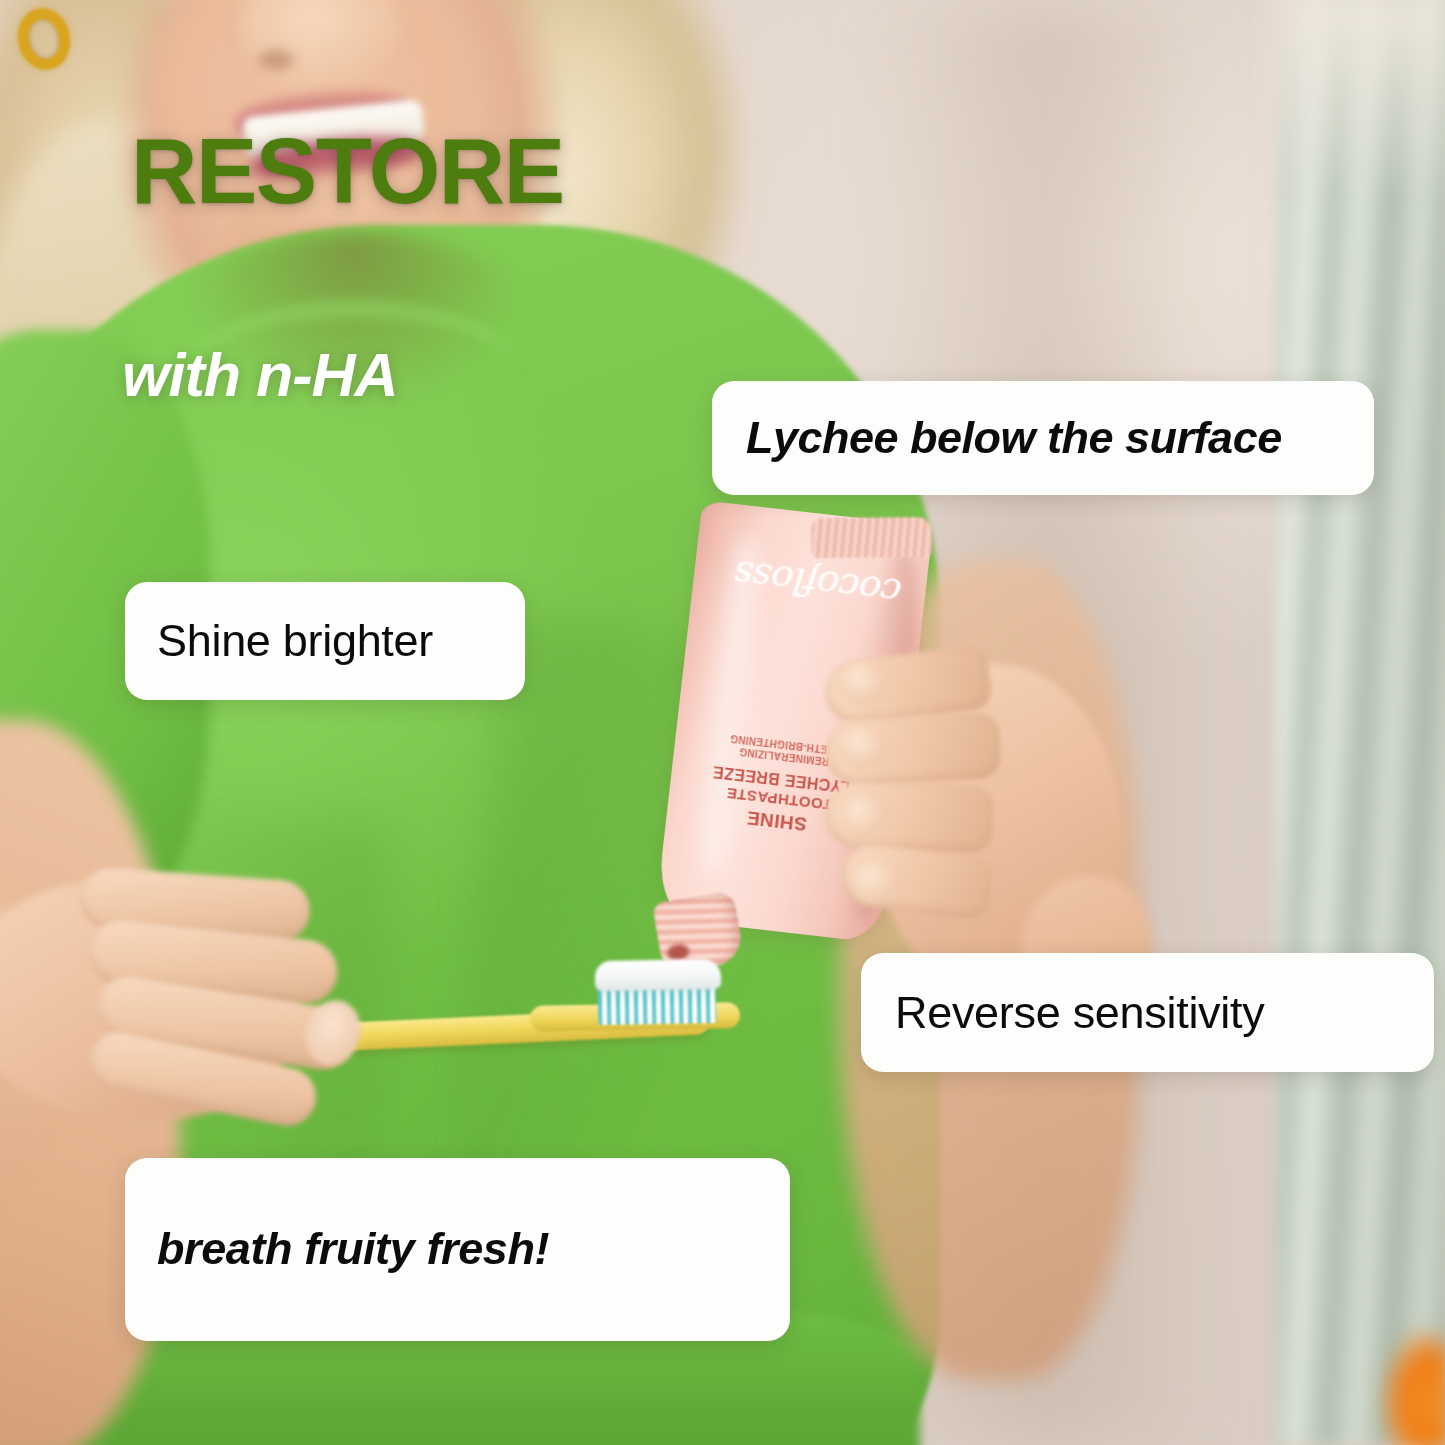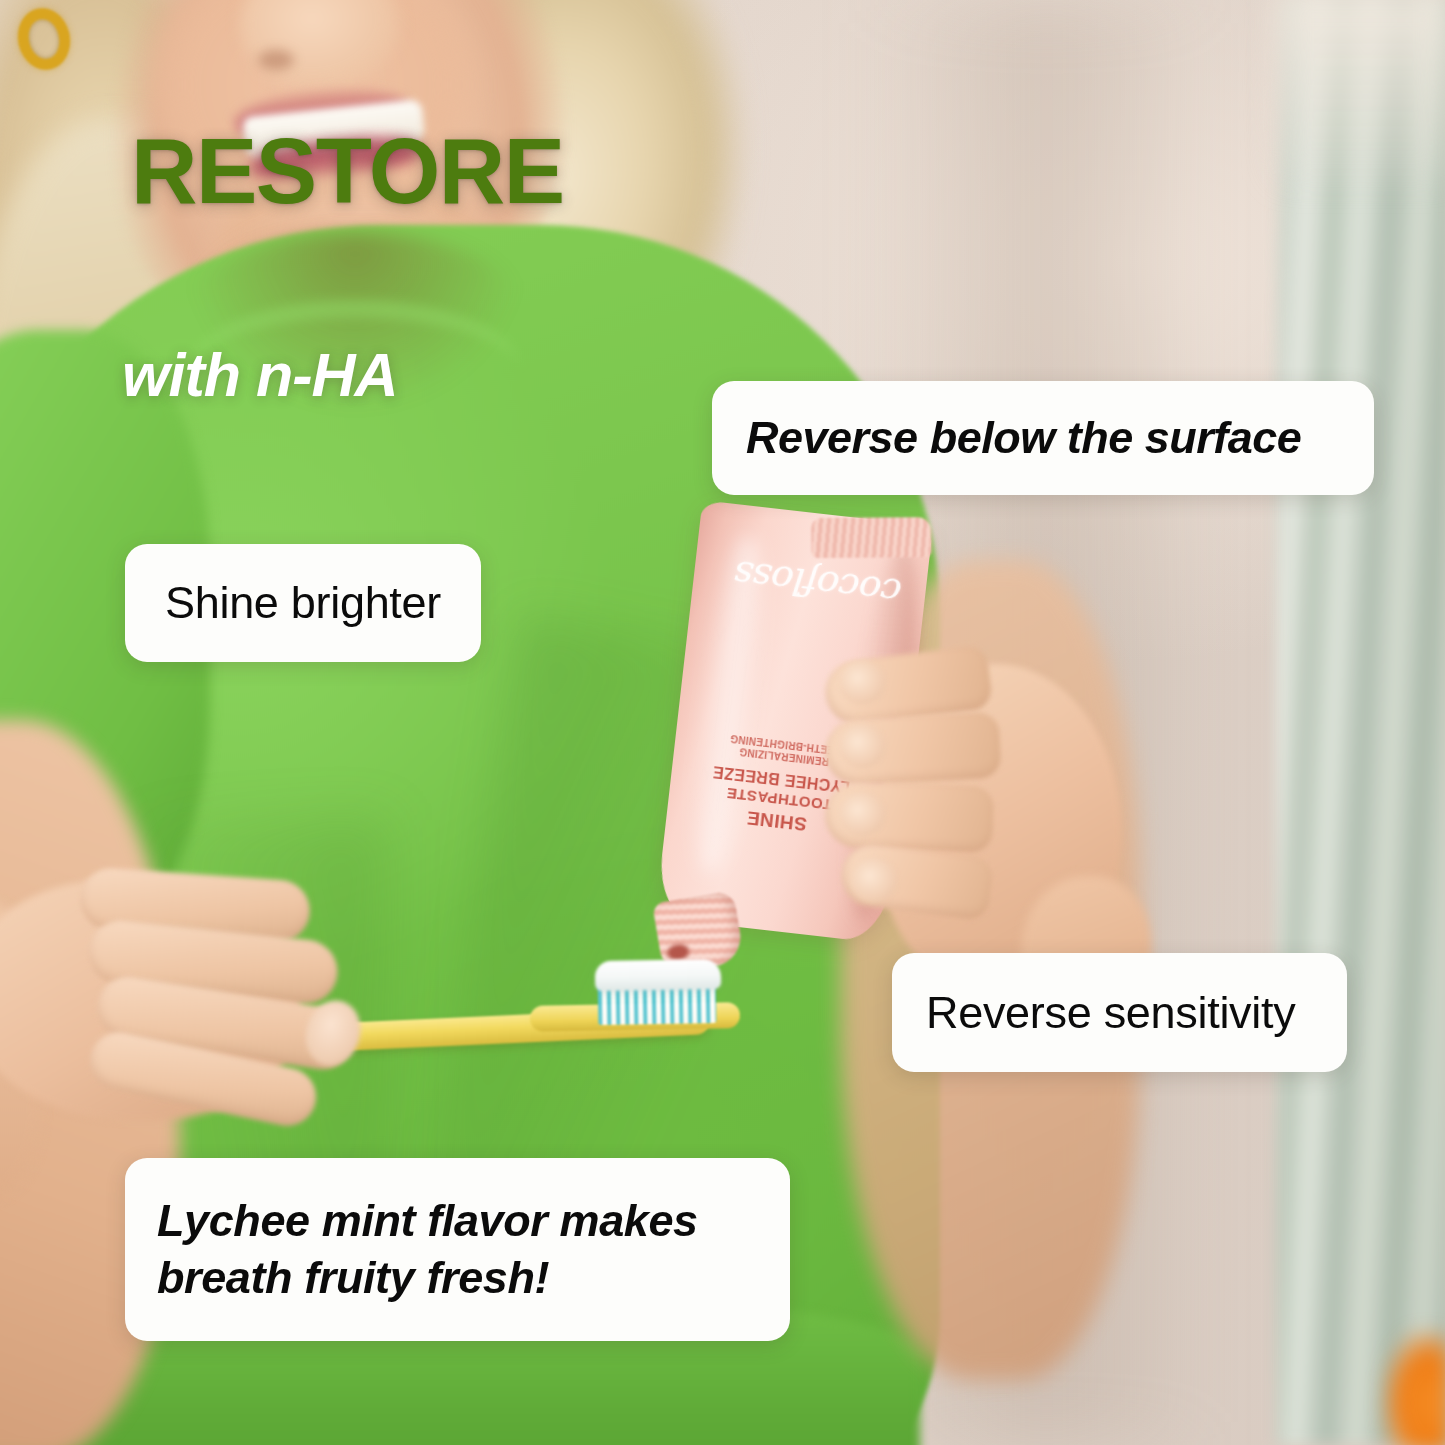--- a/index.html
+++ b/index.html
@@ -406,26 +406,26 @@
     color:#0b0b0b;
   }
   .callout span{ display:block; width:100%; }
 
   #co-repair{
     left:712px; top:381px; width:662px; height:114px;
     padding:0 34px;
     font-style:italic; font-weight:600; font-size:45px; letter-spacing:-.5px;
   }
   #co-shine{
-    left:125px; top:544px; width:356px; height:118px;
-    padding:0 40px;
+    left:125px; top:582px; width:400px; height:118px;
+    padding:0 32px;
     font-weight:400; font-size:45px; letter-spacing:-.3px;
   }
   #co-reverse{
-    left:892px; top:953px; width:455px; height:119px;
+    left:861px; top:953px; width:573px; height:119px;
     padding:0 34px;
     font-weight:400; font-size:45px; letter-spacing:-.3px;
   }
   #co-lychee{
     left:125px; top:1158px; width:665px; height:183px;
     padding:0 32px;
     font-style:italic; font-weight:600; font-size:45px; line-height:1.25; letter-spacing:-.4px;
   }
   #co-lychee .ln{ display:block; }
 </style>
@@ -518,31 +518,30 @@
 
   </div>
 
   <div class="headline">
     <span class="l1">RESTORE</span>
   </div>
 
   <div class="subhead">with n-HA</div>
 
   <div class="callout" id="co-repair">
-    <span>Reverse below the surface</span>
+    <span>Lychee below the surface</span>
   </div>
 
   <div class="callout" id="co-shine">
     <span>Shine brighter</span>
   </div>
 
   <div class="callout" id="co-reverse">
     <span>Reverse sensitivity</span>
   </div>
 
   <div class="callout" id="co-lychee">
     <span>
-      <span class="ln">Lychee mint flavor makes</span>
       <span class="ln">breath fruity fresh!</span>
     </span>
   </div>
 
 </div>
 
 </body></html>

